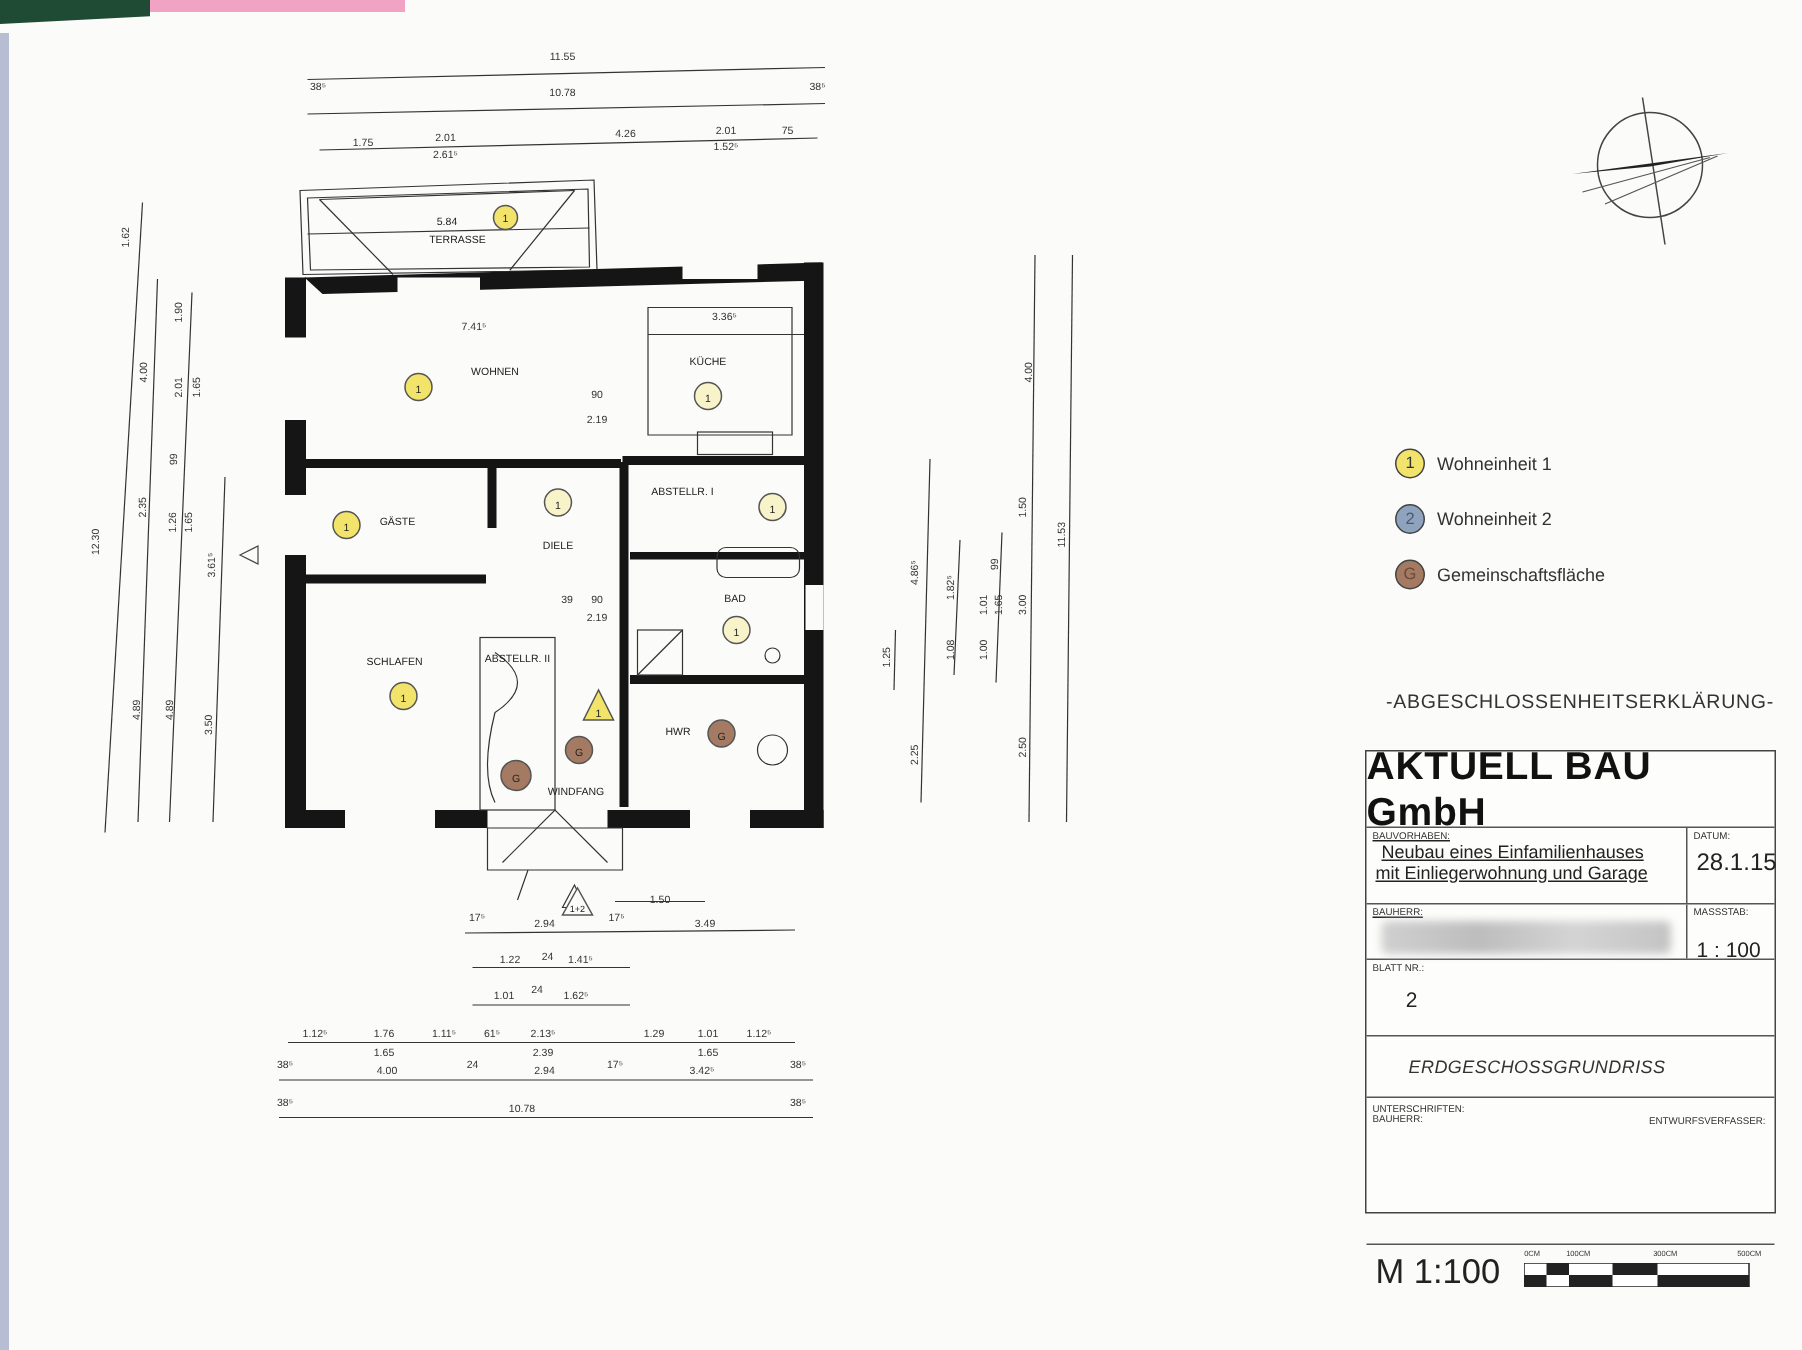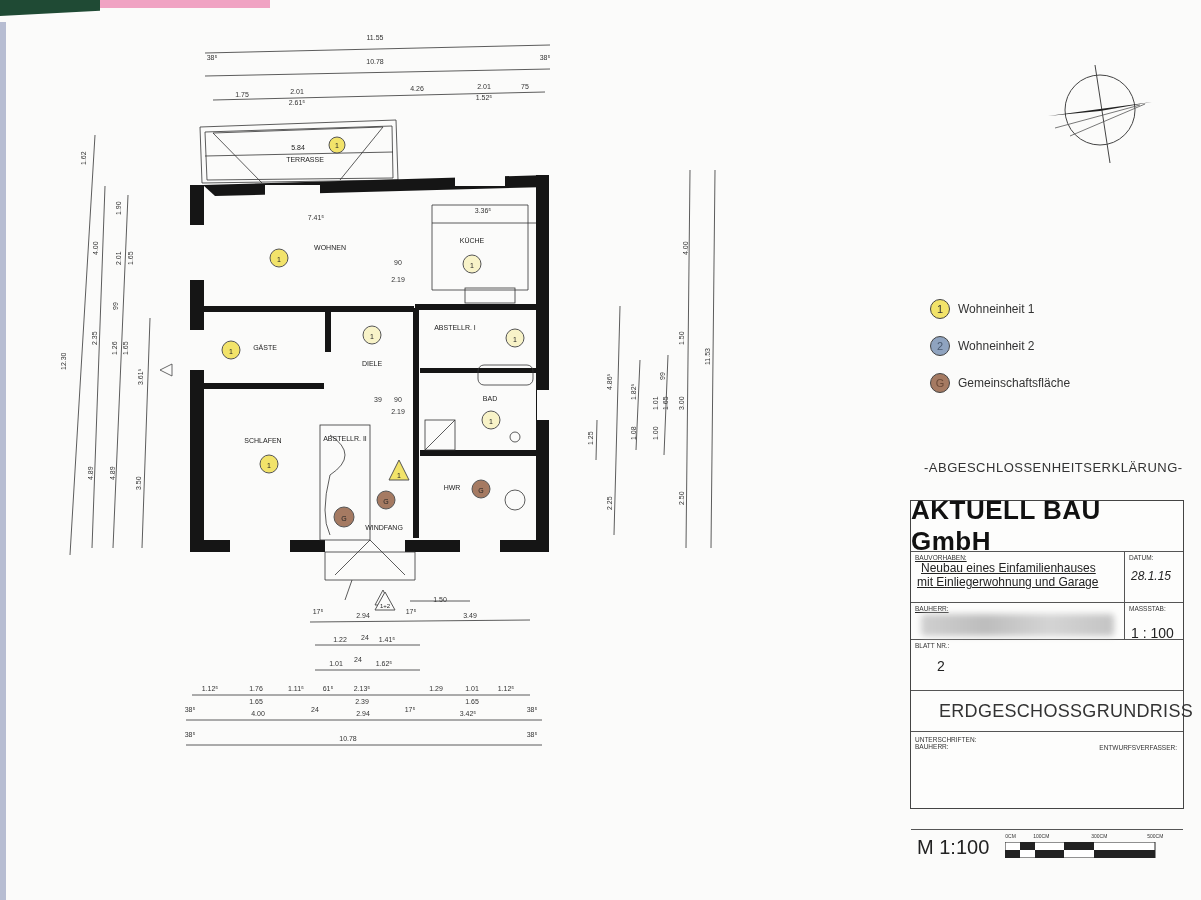--- a/index.html
+++ b/index.html
@@ -17,24 +17,24 @@
   .badge{width:20px;height:20px;border-radius:50%;border:1.5px solid #444;display:flex;align-items:center;justify-content:center;font-size:11px;margin-right:8px;box-sizing:border-box;}
   .decl{position:absolute;left:924px;top:460px;font-size:13px;letter-spacing:.5px;color:#333;}
   .tb{position:absolute;left:910px;top:500px;width:274px;height:309px;border:1.5px solid #444;box-sizing:border-box;background:#fdfdfc;}
   .tb-company{height:50px;border-bottom:1.2px solid #555;display:flex;align-items:center;justify-content:center;font-size:26px;font-weight:bold;letter-spacing:.5px;color:#111;}
   .tb-row{display:flex;border-bottom:1.2px solid #555;}
   .tb-main{flex:1;border-right:1.2px solid #555;padding:2px 4px;box-sizing:border-box;text-decoration:underline;}
   .tb-side{width:58px;padding:2px 4px;box-sizing:border-box;}
   .lbl{font-size:6.5px;color:#333;text-transform:uppercase;}
   .val{font-size:12px;color:#222;line-height:14px;padding-left:2px;}
   .blur{height:22px;margin:2px 6px;background:linear-gradient(90deg,#d0d0d0,#bdbdbd,#d4d4d4,#c4c4c4);filter:blur(3px);border-radius:4px;}
-  .tb-title{height:40px;border-bottom:1.2px solid #555;display:flex;align-items:center;padding-left:28px;font-size:18px;color:#333;letter-spacing:.3px;}
+  .tb-title{height:40px;border-bottom:1.2px solid #555;display:flex;align-items:center;padding-left:28px;font-size:12px;color:#333;letter-spacing:.3px;font-style:italic;}
   .tb-sign{height:98px;border-bottom:1.2px solid #555;padding:4px 4px;box-sizing:border-box;position:relative;}
   .tb-scale{display:flex;align-items:center;height:34px;padding-left:6px;}
-  .tb-scale .m{font-size:20px;color:#222;}
+  .tb-scale .m{font-size:23px;color:#222;}
   .scalebar{position:relative;margin-left:16px;width:152px;height:24px;}
 </style>
 </head>
 <body>
 
 <div class="topstrip-green"></div>
 <div class="topstrip-pink"></div>
 <div class="leftedge"></div>
 
 <div class="plan">
@@ -275,21 +275,21 @@
 <div class="tb">
   <div class="tb-company">AKTUELL BAU GmbH</div>
   <div class="tb-row" style="height:50px">
     <div class="tb-main">
       <div class="lbl">BAUVORHABEN:</div>
       <div class="val" style="padding-left:6px">Neubau eines Einfamilienhauses</div>
       <div class="val">mit Einliegerwohnung und Garage</div>
     </div>
     <div class="tb-side">
       <div class="lbl">DATUM:</div>
-      <div class="val" style="font-size:12px;font-style:italic;margin-top:6px;line-height:18px">28.1.15</div>
+      <div class="val" style="font-size:16px;margin-top:6px;line-height:18px">28.1.15</div>
     </div>
   </div>
   <div class="tb-row" style="height:36px">
     <div class="tb-main">
       <div class="lbl">BAUHERR:</div>
       <div class="blur"></div>
     </div>
     <div class="tb-side">
       <div class="lbl">MASSSTAB:</div>
       <div class="val" style="font-size:14px;margin-top:14px">1 : 100</div>

